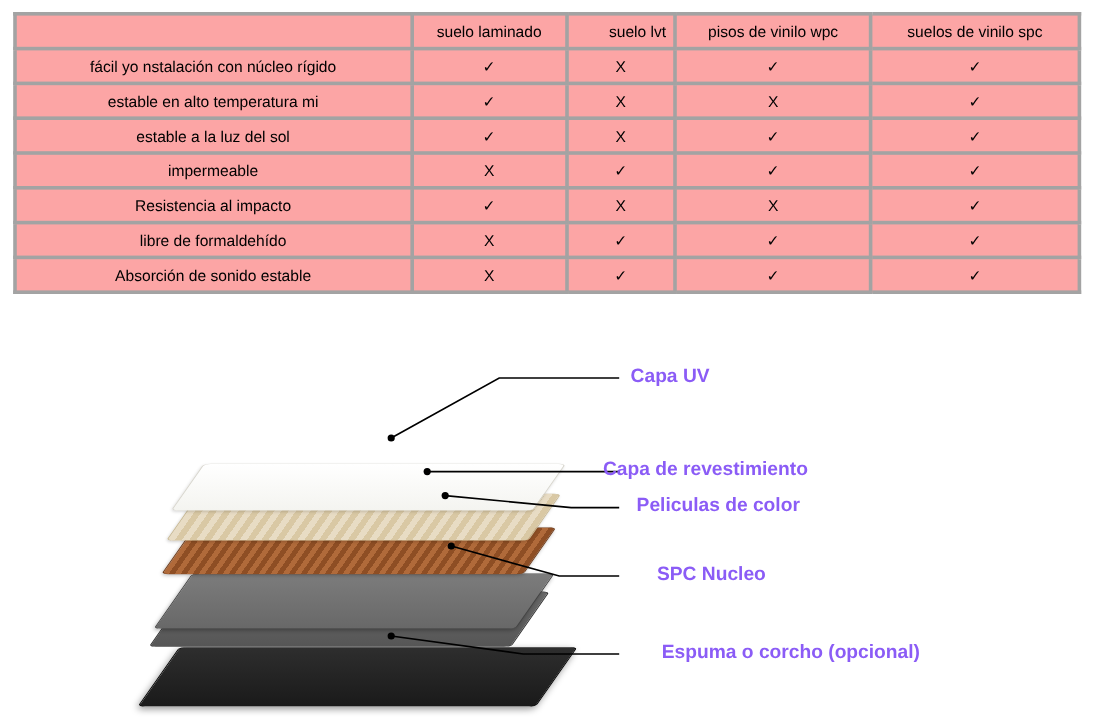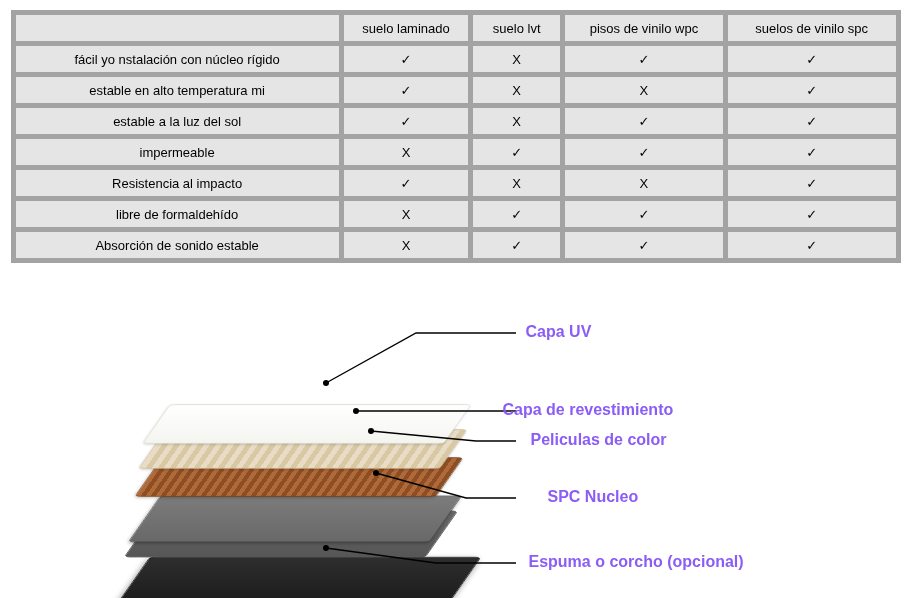--- a/index.html
+++ b/index.html
@@ -10,30 +10,30 @@
     background: #fff;
     width: 911px;
     box-sizing: border-box;
   }
   table {
     border-collapse: collapse;
     width: 890px;
     margin: 0 auto;
   }
   td, th {
-    border: 5px solid #a3a3a3;
+    border: 3px solid #a3a3a3;
     padding: 3px 6px;
     text-align: center;
-    background: #e5e5e5;
+    background: #fca5a5;
     font-weight: normal;
     height: 20px;
   }
   .rowlabel { width: 340px; }
   .c1 { width: 120px; }
-  .c2 { width: 80px; }
+  .c2 { width: 80px; text-align: right; }
   .c3 { width: 160px; }
   .c4 { width: 170px; }
 
   .diagram-wrap {
     position: relative;
     width: 760px;
     height: 320px;
     margin: 40px auto 0 auto;
   }
   .stack {
@@ -158,14 +158,14 @@
     <polyline class="callout-line" points="300,170 390,195 440,195"></polyline>
     <circle class="dot" cx="300" cy="170" r="3"></circle>
     <polyline class="callout-line" points="250,245 360,260 440,260"></polyline>
     <circle class="dot" cx="250" cy="245" r="3"></circle>
   </svg>
 
   <div class="label" style="top:20px; left:450px">Capa UV</div>
   <div class="label" style="top:98px; left:427px">Capa de revestimiento</div>
   <div class="label" style="top:128px;left:455px">Peliculas de color</div>
   <div class="label" style="top:185px;left:472px">SPC Nucleo</div>
-  <div class="label" style="top:250px;left:453px">Espuma o corcho (opcional)</div>
+  <div class="label" style="top:250px;left:476px">Espuma o corcho (opcional)</div>
 </div>
 
 </body></html>

